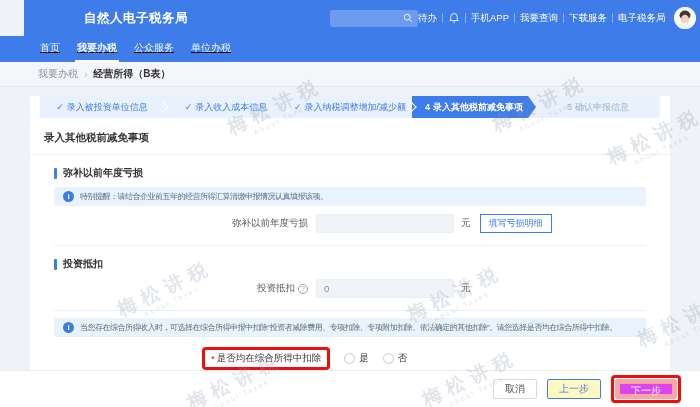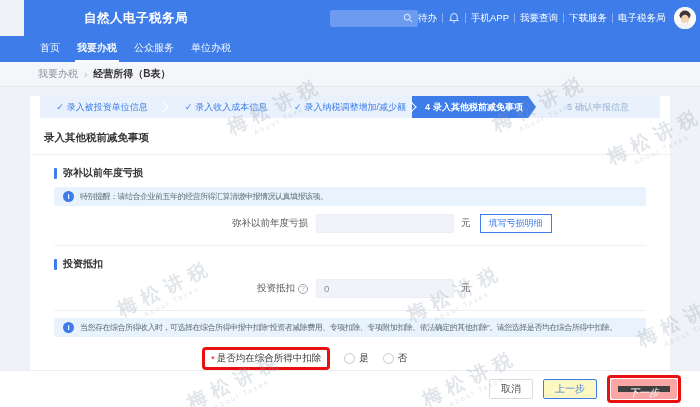--- a/index.html
+++ b/index.html
@@ -11,21 +11,21 @@
   .app-title { color:#fff; font-size:12.5px; font-weight:bold; letter-spacing:.5px; white-space:nowrap; }
   .search { margin-left:142px; width:88px; height:17px; background:rgba(255,255,255,.24); border-radius:2px; display:flex; align-items:center; padding:0 5px; }
   .search input { flex:1; min-width:0; background:transparent; border:none; outline:none; color:#fff; font-size:9px; }
   .hdr-right { margin-left:auto; display:flex; align-items:center; gap:5px; color:#fff; font-size:9.5px; white-space:nowrap; padding-right:36px; }
   .hdr-link { cursor:pointer; }
   .hdr-divider { width:1px; height:10px; background:rgba(255,255,255,.4); }
   .icon-btn { display:flex; align-items:center; cursor:pointer; }
   .avatar { width:22px; height:22px; border-radius:50%; background:#fdfdfd; overflow:hidden; flex:none; margin-left:3px; cursor:pointer; }
 
   
-  .nav { height:26px; background:#3e7cea; display:flex; align-items:stretch; padding:0 38px; gap:13px; }
+  .nav { height:26px; background:#3e7cea; display:flex; align-items:stretch; padding:0 38px; gap:13px;text-decoration:underline; }
   .nav-item { color:rgba(255,255,255,.95); font-size:10px; display:flex; align-items:center; border-bottom:2px solid transparent; padding:0 2px; cursor:pointer; white-space:nowrap; }
   .nav-item.active { font-weight:bold; border-bottom-color:#fff; }
 
   
   .breadcrumb { height:25px; display:flex; align-items:center; padding:0 38px; font-size:10px; color:#8b93a0; border-bottom:1px solid #e6e9ed; background:#f4f6f9; }
   .bc-sep { margin:0 6px; color:#b3b9c2; }
   .bc-current { color:#333; font-weight:bold; }
 
   
   .card { margin:5px 30px 0; background:#fff; height:276px; position:relative; }
@@ -64,21 +64,21 @@
   .radio-opt { display:flex; align-items:center; gap:4px; margin-left:14px; cursor:pointer; }
   .radio-dot { width:11px; height:11px; border:1px solid #c3c9d1; border-radius:50%; background:#fff; }
   .radio-text { font-size:9.5px; color:#333; }
 
   
   .footer { position:absolute; left:0; right:0; bottom:0; height:37px; background:#fff; border-top:1px solid #eaecef; display:flex; align-items:center; justify-content:flex-end; gap:10px; padding-right:19px; }
   .btn { height:20px; padding:0 11px; border-radius:2px; font-size:10px; cursor:pointer; white-space:nowrap; }
   .btn-cancel { background:#fff; border:1px solid #d7dade; color:#555; }
   .btn-prev { background:#fef9c3; border:1px solid #3e7cea; color:#3e7cea; }
   .next-wrap { border:3px solid #ea1010; border-radius:4px; padding:1px; display:flex; }
-  .btn-next { background:#404040; border:7px solid #fca5a5; color:#fff;font-style:italic; }
+  .btn-next { background:#d946ef; border:5px solid #fca5a5; color:#fff; }
 
   
   .watermarks { position:absolute; inset:0; pointer-events:none; z-index:6; }
   .wm { position:absolute; transform:rotate(-26deg); color:rgba(140,155,175,.26); text-align:center; line-height:1; }
   .wm-cn { display:block; font-size:19px; font-weight:bold; letter-spacing:7px; white-space:nowrap; }
   .wm-en { display:block; font-size:7px; letter-spacing:2px; margin-top:2px; white-space:nowrap; }
 </style>
 </head>
 <body>
 

